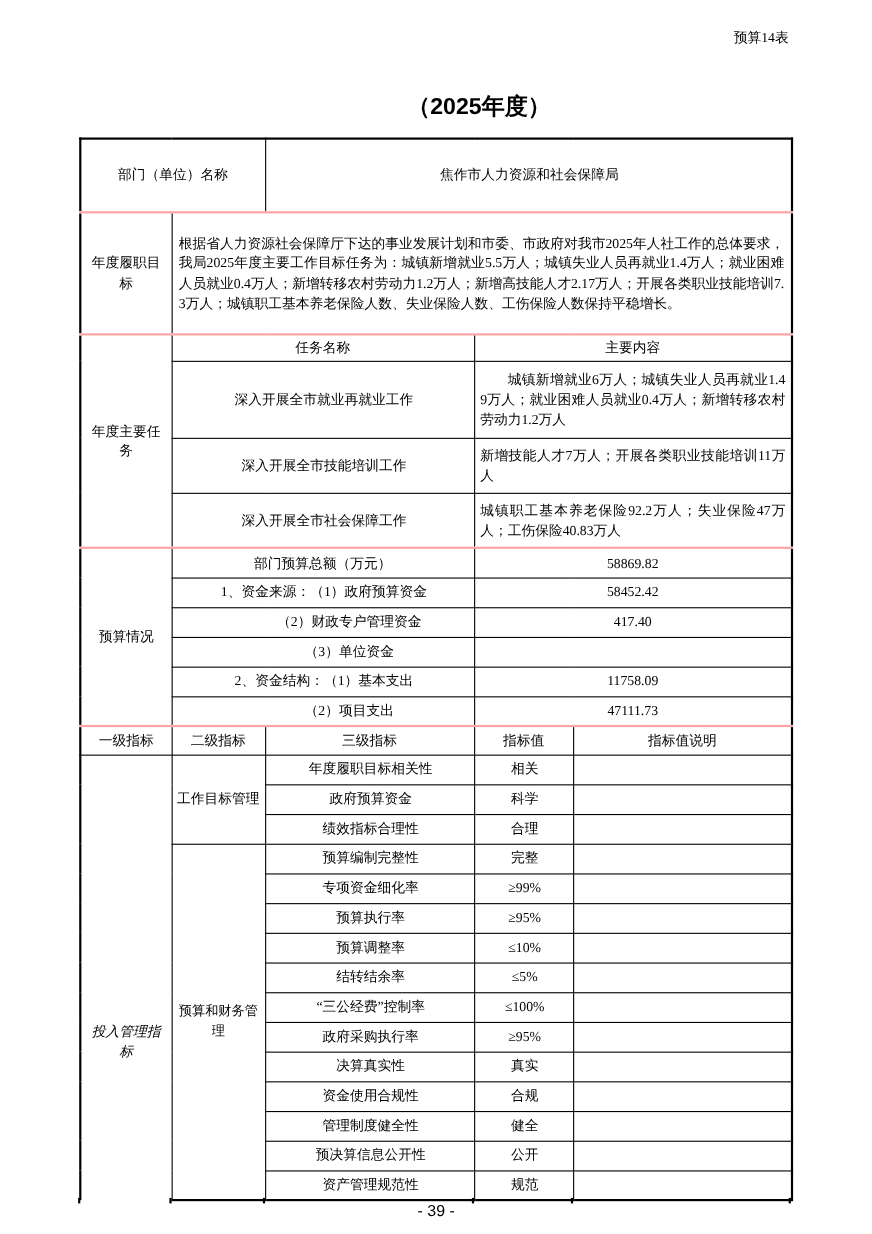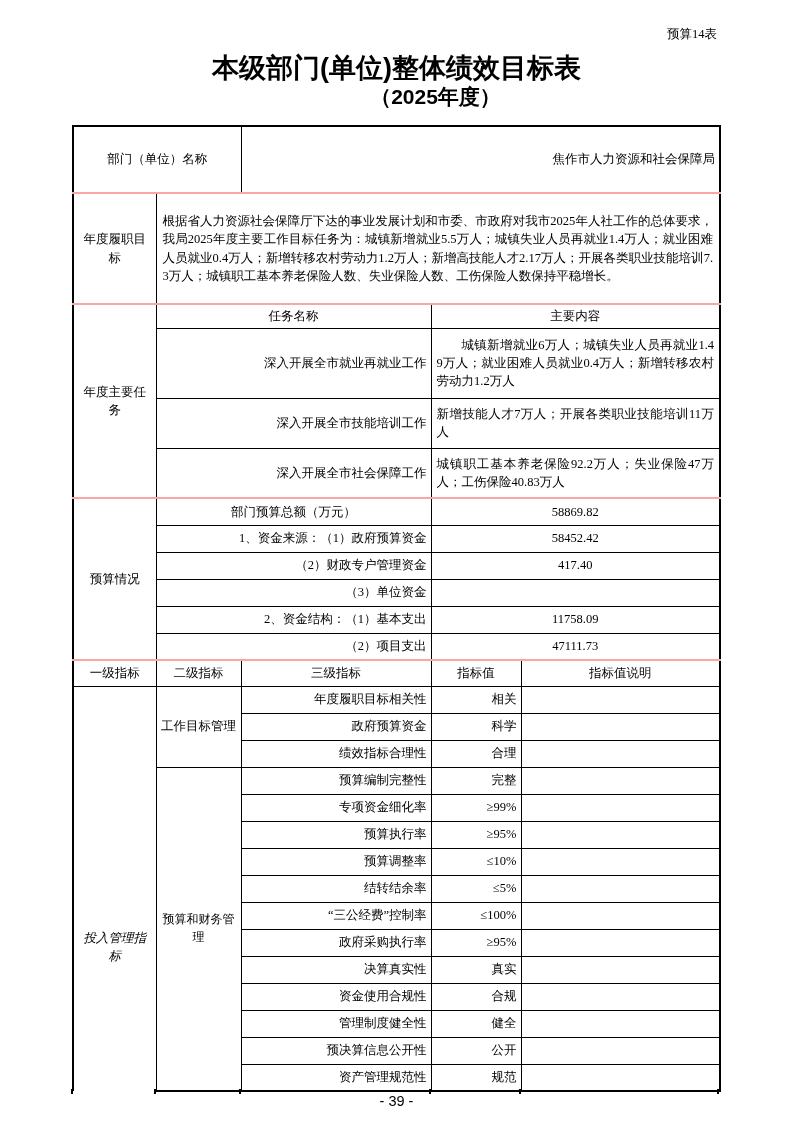--- a/index.html
+++ b/index.html
@@ -17,21 +17,21 @@
   table.main{
     position:absolute;left:72px;top:125px;width:647px;
     border-collapse:collapse;table-layout:fixed;
     border:2px solid #000;border-bottom:none;
   }
   td{
     border:1px solid #000;font-size:12.5px;line-height:1.45;
     padding:1px 4px;vertical-align:middle;overflow:hidden;word-break:break-all;
   }
   .c{text-align:center;}
-  .l{text-align:right;}
+  .l{text-align:center;}
   .sep td{border-top:2px solid #fca5a5;margin-left:16px;}
   .bb2{border-bottom:2px solid #000 !important;}
   .para{text-align:justify;line-height:18.5px;padding:2px 6px;}
   .ti2{text-indent:2em;}
   .content{text-align:justify;line-height:18px;padding:2px 5px;}
   .name-cell{padding-left:6px;}
   .budget-indent{padding-left:52px;}
   .cell-l1{border-bottom:none !important;text-align:center;padding:120px 9px 4px 9px;vertical-align:middle;font-style:italic;}
   .cell-l2{text-align:center;padding:0 2px;}
   .cell-l2b{font-size:12px;padding:0 1px;}
@@ -39,21 +39,20 @@
   .pagenum{position:absolute;top:1093px;left:0;width:100%;text-align:center;
     font-size:14.5px;font-family:"Liberation Sans","DejaVu Sans",sans-serif;}
   .tick{position:absolute;top:1089px;width:2px;height:5px;background:#000;}
 </style>
 </head>
 <body>
 
 <div class="page">
 
   <div class="corner">预算14表</div>
-  <div class="title">本级部门(单位)整体绩效目标表</div>
   <div class="subtitle">（2025年度）</div>
 
   <table class="main">
     <colgroup>
       <col style="width:83px">
         <col style="width:85px">
         <col style="width:190px">
       <col style="width:90px">
         <col style="width:199px">
     </colgroup>

